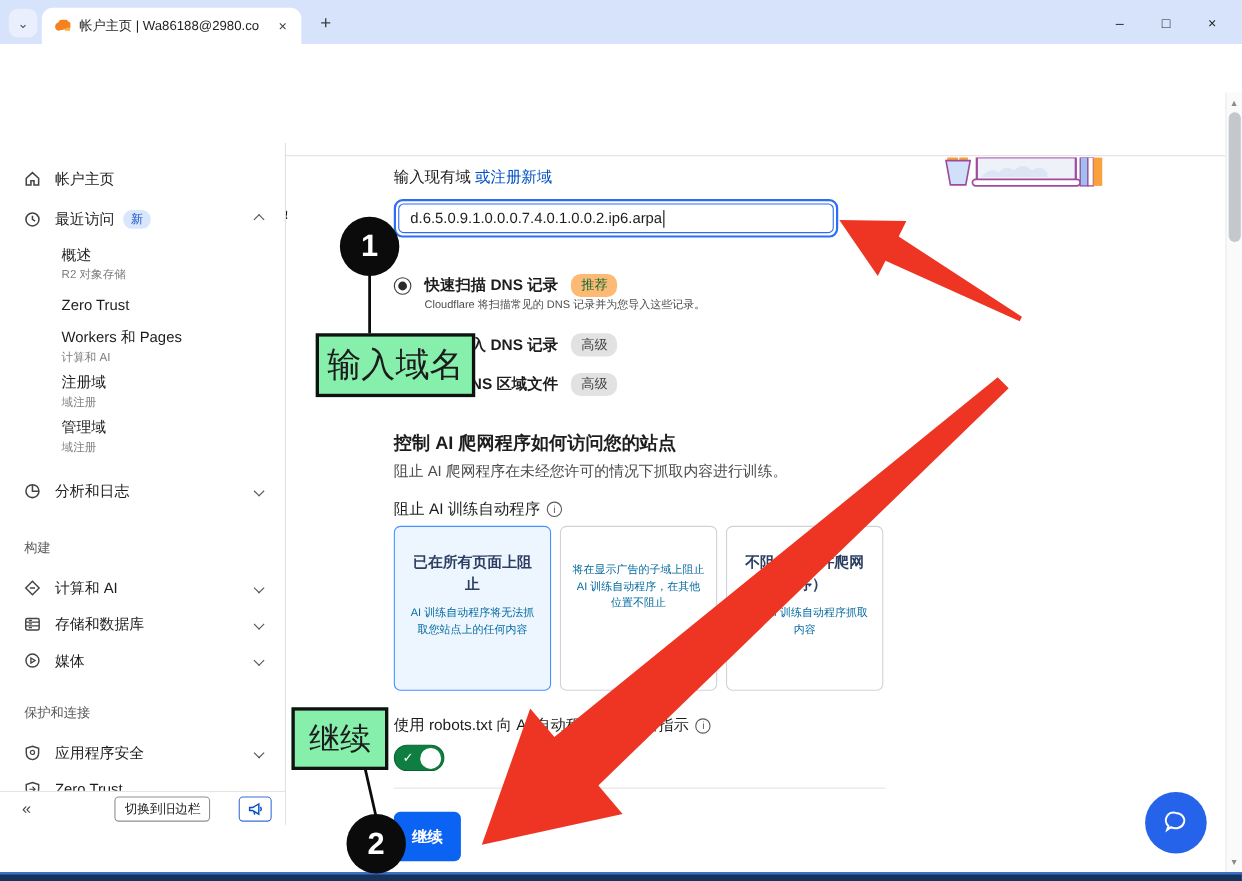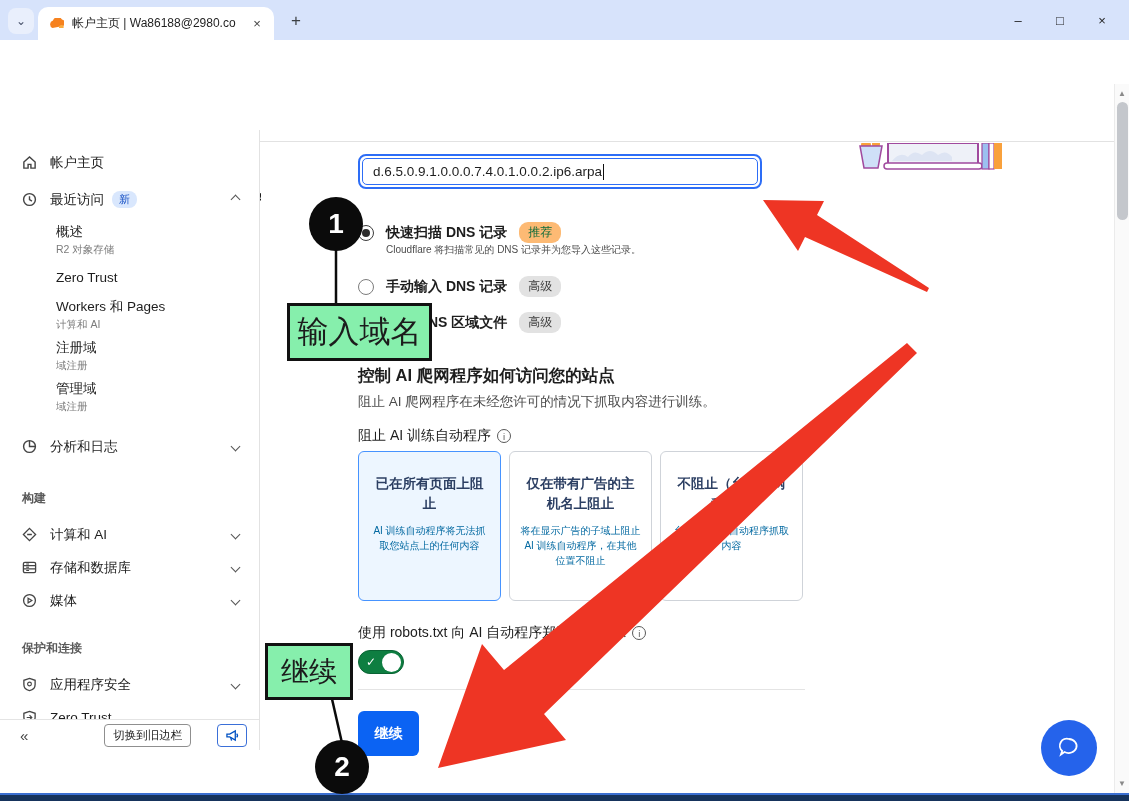--- a/index.html
+++ b/index.html
@@ -53,21 +53,21 @@
   .sidebar { position:absolute; left:0; top:130px; width:260px; height:620px; background:#fff; border-right:1px solid #e2e2e2; overflow:hidden; }
   .side-row { display:flex; align-items:center; height:33px; padding:0 20px 0 22px; color:#1d1d1d; font-size:13.5px; }
   .side-row .lbl { margin-left:13px; }
   .chev { width:7px; height:7px; border-right:1.6px solid #555; border-bottom:1.6px solid #555; margin-left:auto; }
   .chev.down { transform:rotate(45deg); }
   .chev.up { transform:rotate(-135deg); }
   .badge-new { background:#d9e7fd; color:#1b53c5; font-size:11px; border-radius:8px; padding:1px 7px; margin-left:8px; }
   .sub-item { padding-left:56px; margin-top:7px; }
   .sub-item .t { font-size:13.5px; color:#1d1d1d; }
   .sub-item .s { font-size:10.5px; color:#7c7c7c; margin-top:2px; }
-  .side-section { padding:0 22px; font-size:12px; color:#595959;font-weight:bold; }
+  .side-section { padding:0 22px; font-size:12px; color:#595959; }
   .side-footer { position:absolute; left:0; bottom:0; width:259px; height:31px; border-top:1px solid #e4e4e4;
     display:flex; align-items:center; padding:0 12px 0 20px; background:#fff; }
   .legacy-btn { margin-left:76px; border:1px solid #8f8f8f; border-radius:4px; font-size:11.5px; color:#222;
     padding:3px 8px; }
   .mega-btn { margin-left:auto; width:30px; height:23px; border:1px solid #3a6fd8; border-radius:4px;
     display:flex; align-items:center; justify-content:center; }
   .collapse-ic { color:#444; font-size:15px; }
 
   
   .content { position:absolute; left:261px; top:143px; width:853px; height:650px; background:#fff; overflow:hidden; }
@@ -325,20 +325,24 @@
       <path d="M6 3 h22 l-4 22 h-14 z" fill="#cfe0f8" stroke="#a04a9e" stroke-width="1.5"></path>
       <rect x="34" y="0" width="90" height="22" fill="#eef1f8" stroke="#a04a9e" stroke-width="2"></rect>
       <path d="M38 18 q8 -10 16 -4 q6 -8 14 -2 q8 -8 16 0 q8 -6 14 2 l0 4 h-60 z" fill="#dde4f3"></path>
       <rect x="30" y="20" width="98" height="6" rx="3" fill="#fff" stroke="#a04a9e" stroke-width="1.5"></rect>
       <rect x="128" y="0" width="7" height="26" fill="#9cc0f0" stroke="#a04a9e" stroke-width="1.2"></rect>
       <rect x="135" y="0" width="5" height="26" fill="#fff" stroke="#a04a9e" stroke-width="1.2"></rect>
       <rect x="140" y="0" width="8" height="26" fill="#f9a13c"></rect>
     </svg>
 
     <div class="main-col">
+      <div class="domain-label">
+        <span>输入现有域</span>
+        <a href="#">或注册新域</a>
+      </div>
       <div class="input-wrap">
         <div class="input-inner">
           <span>d.6.5.0.9.1.0.0.0.7.4.0.1.0.0.2.ip6.arpa</span>
             <span class="caret"></span>
         </div>
       </div>
 
       <div class="radio-row" style="margin-top:33px;">
         <span class="radio sel"></span>
         <span class="radio-lbl">快速扫描 DNS 记录</span>
@@ -363,21 +367,20 @@
         <span>阻止 AI 训练自动程序</span>
         <span class="info-i">i</span>
       </div>
 
       <div class="cards">
         <div class="card sel">
           <div class="card-title">已在所有页面上阻止</div>
           <div class="card-desc">AI 训练自动程序将无法抓取您站点上的任何内容</div>
         </div>
         <div class="card">
-          <div class="card-title">仅在带有广告的主机名上阻止</div>
           <div class="card-desc">将在显示广告的子域上阻止 AI 训练自动程序，在其他位置不阻止</div>
         </div>
         <div class="card">
           <div class="card-title">不阻止（允许爬网程序）</div>
           <div class="card-desc">允许 AI 训练自动程序抓取内容</div>
         </div>
       </div>
 
       <div class="robots-lbl">
         <span>使用 robots.txt 向 AI 自动程序郑重发出指示</span>

